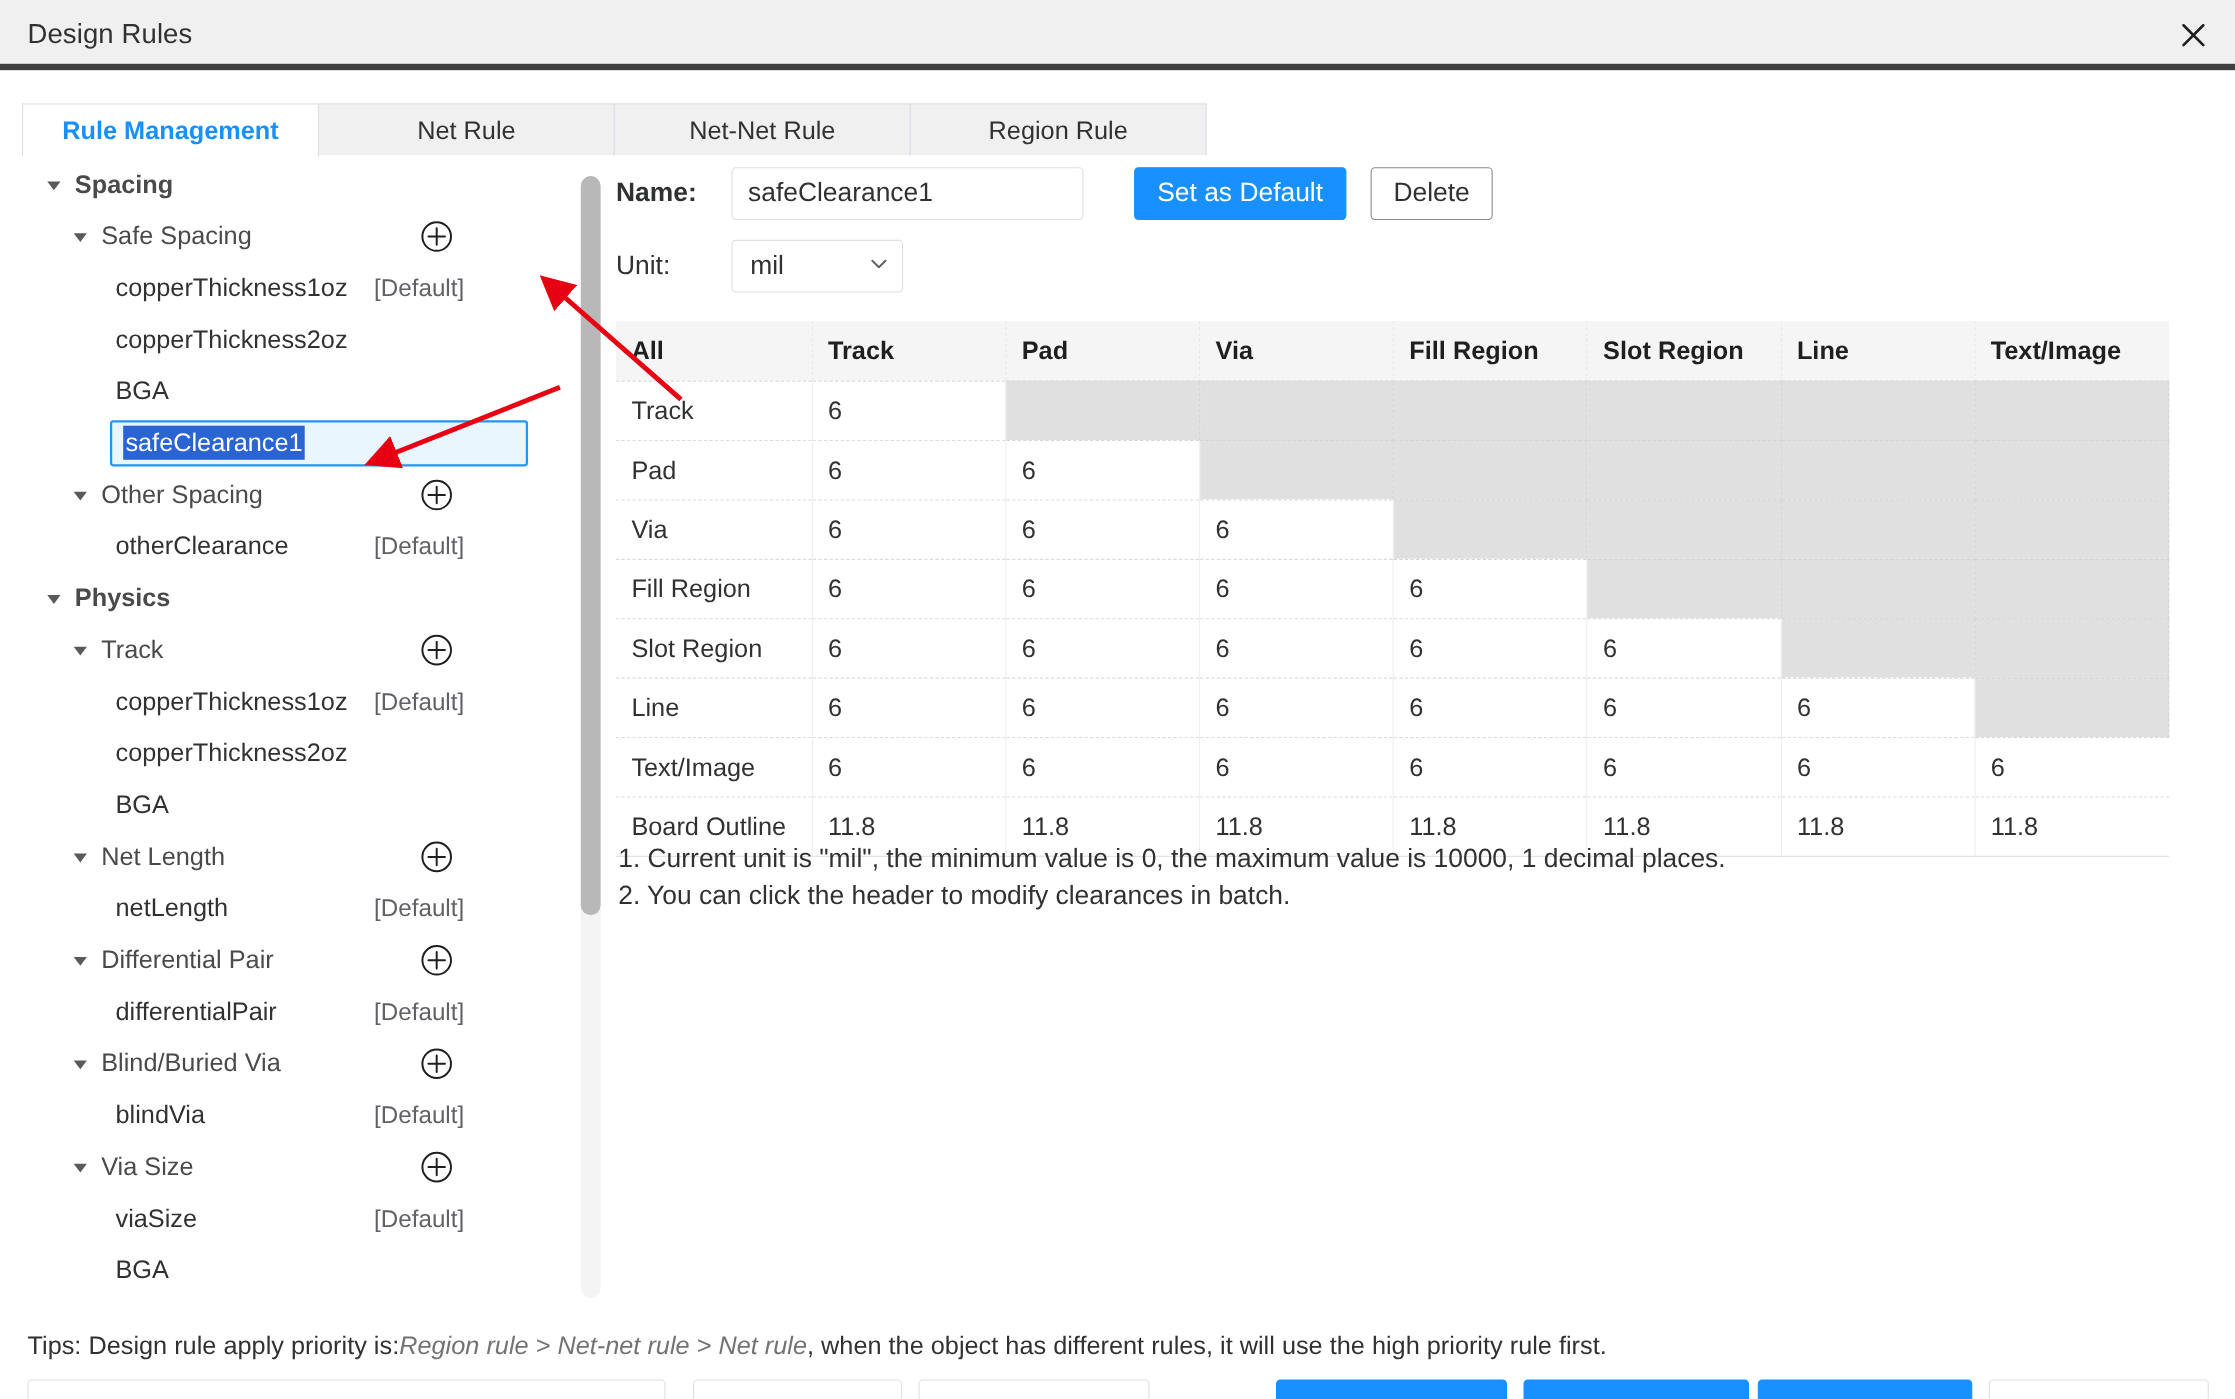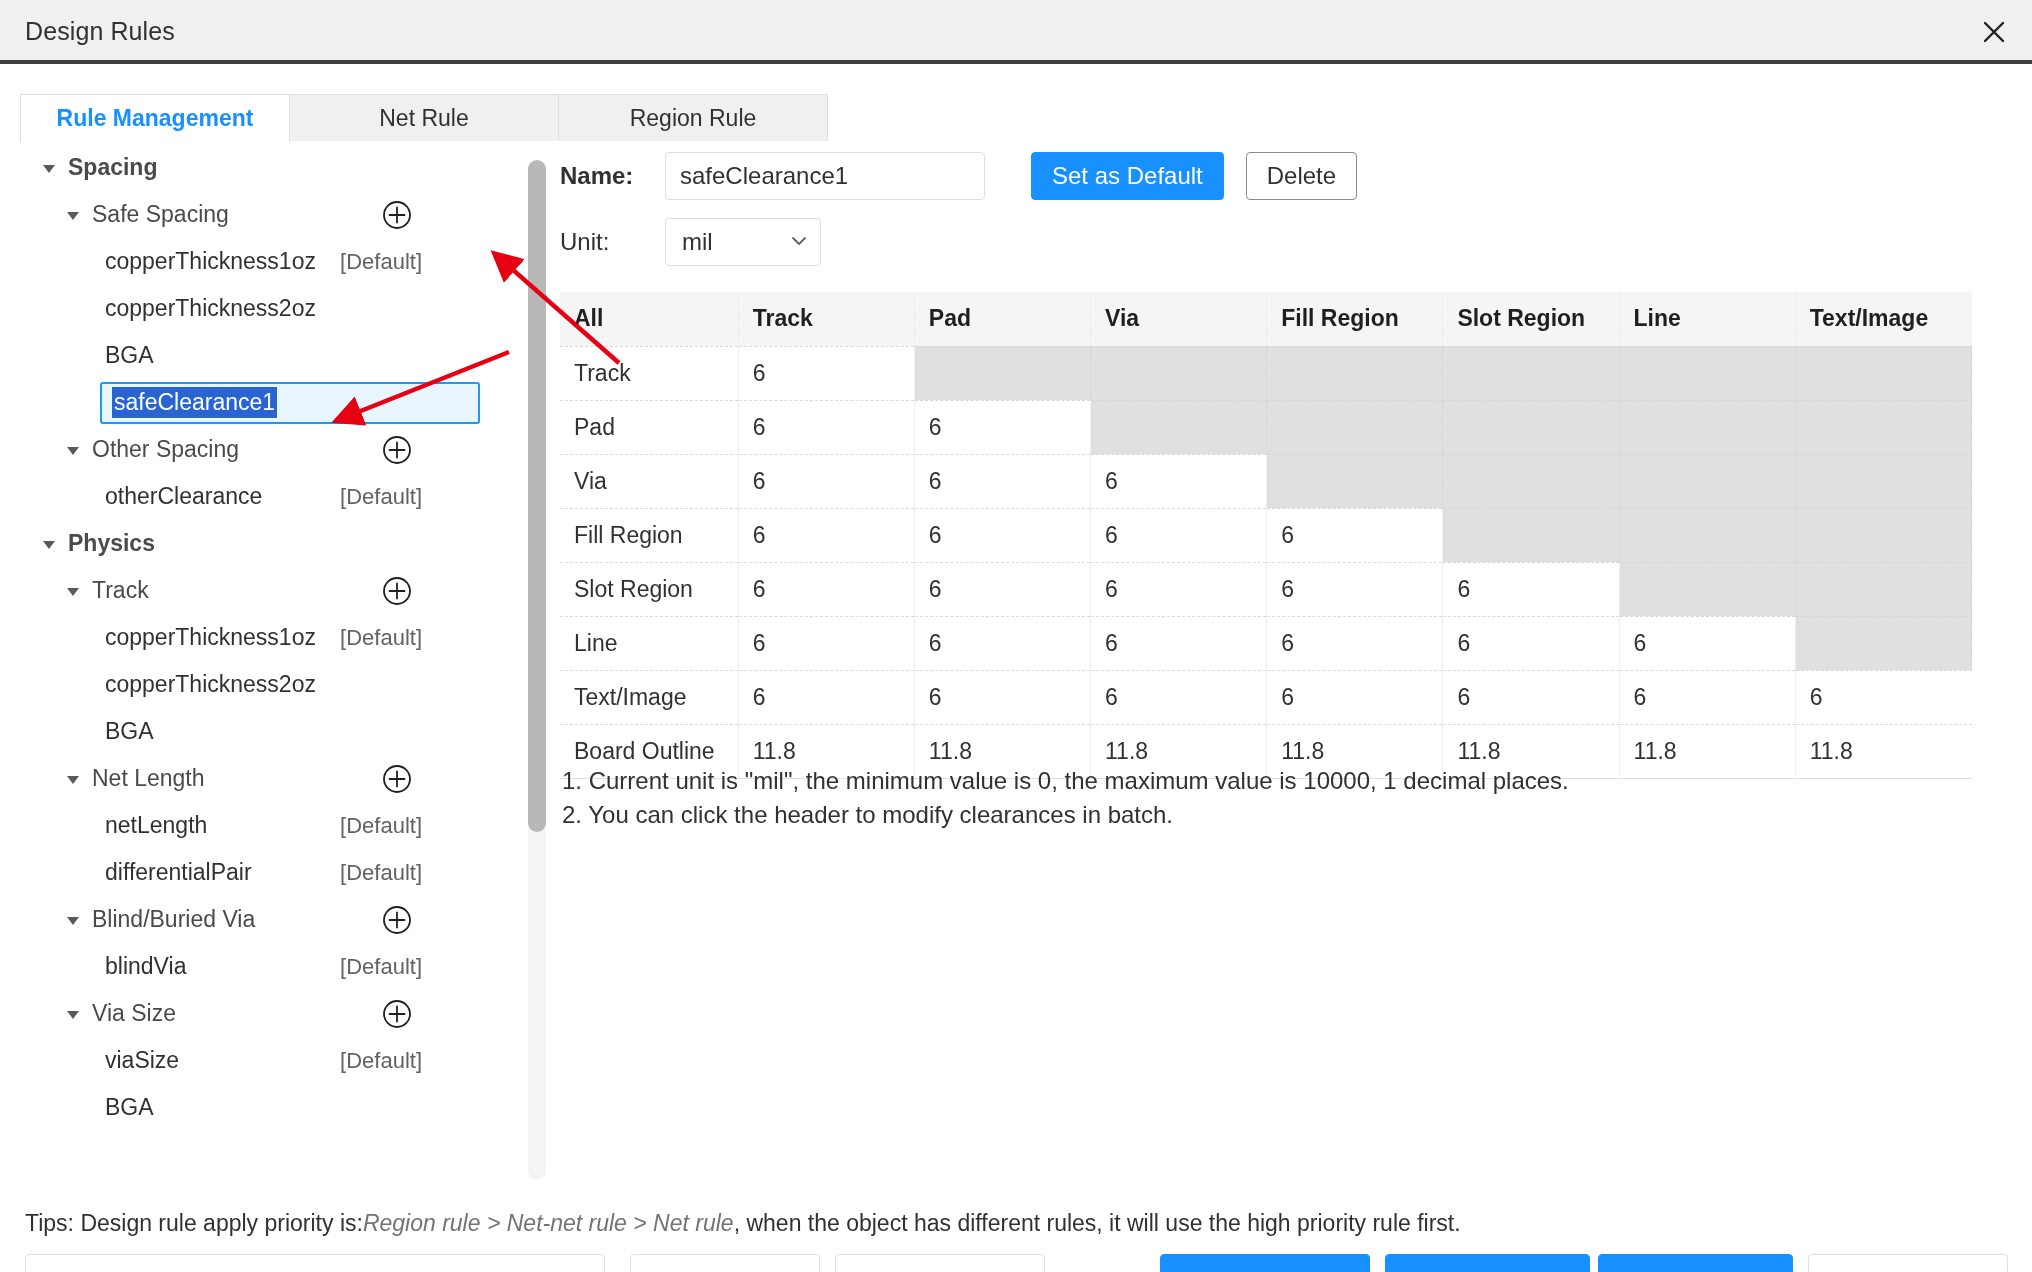--- a/index.html
+++ b/index.html
@@ -8,21 +8,21 @@
     overflow: hidden;
     background: #ffffff;
     font-family: "Liberation Sans", sans-serif;
   }
   * { box-sizing: border-box; }
 
   
   .titlebar {
     position: absolute; left: 0; top: 0; width: 2032px; height: 64px;
     background: #f0f0f0;
-    border-bottom: 4px solid #404040;
+    border-bottom: 6px solid #404040;
   }
   .titlebar .title {
     position: absolute; left: 25px; top: 17px;
     font-size: 25px; color: #303133; font-weight: 400;
     letter-spacing: 0.1px;
   }
   .close-btn {
     position: absolute; right: 16px; top: 10px;
     width: 44px; height: 44px;
     display: flex; align-items: center; justify-content: center;
@@ -265,20 +265,21 @@
         <path d="M4 4 L22 22 M22 4 L4 22" stroke="#1f1f1f" stroke-width="2.4" fill="none" stroke-linecap="round"></path>
       </svg>
     </span>
   </div>
 </div>
 
 <div class="tabbar">
   <div class="tabs" id="tabs-host">
       <div class="tab active">Rule Management</div>
       <div class="tab">Net Rule</div>
+      <div class="tab">Net-Net Rule</div>
       <div class="tab">Region Rule</div>
     </div>
   <div class="tab-underline"></div>
 </div>
 
 <div class="tree-panel" id="tree-host">
     <div class="tree-row indent-0 group">
       <span class="caret">
         <svg width="18" height="18" viewBox="0 0 18 18">
           <path d="M3 6 L15 6 L9 14 Z" fill="#5a5a5a"></path>
@@ -367,20 +368,32 @@
       </span>
       <span class="label">Net Length</span>
       <span class="plus"><svg width="30" height="30" viewBox="0 0 30 30">
           <circle cx="15" cy="15" r="13" fill="none" stroke="#1f1f1f" stroke-width="1.8"></circle>
           <path d="M15 7.5 L15 22.5 M7.5 15 L22.5 15" stroke="#1f1f1f" stroke-width="1.8" stroke-linecap="round"></path>
         </svg></span>
     </div>
     <div class="tree-row indent-2">
       <span class="label">netLength</span>
       <span class="default-tag">[Default]</span>
+    </div>
+    <div class="tree-row indent-1 group">
+      <span class="caret">
+        <svg width="18" height="18" viewBox="0 0 18 18">
+          <path d="M3 6 L15 6 L9 14 Z" fill="#5a5a5a"></path>
+        </svg>
+      </span>
+      <span class="label">Differential Pair</span>
+      <span class="plus"><svg width="30" height="30" viewBox="0 0 30 30">
+          <circle cx="15" cy="15" r="13" fill="none" stroke="#1f1f1f" stroke-width="1.8"></circle>
+          <path d="M15 7.5 L15 22.5 M7.5 15 L22.5 15" stroke="#1f1f1f" stroke-width="1.8" stroke-linecap="round"></path>
+        </svg></span>
     </div>
     <div class="tree-row indent-2">
       <span class="label">differentialPair</span>
       <span class="default-tag">[Default]</span>
     </div>
     <div class="tree-row indent-1 group">
       <span class="caret">
         <svg width="18" height="18" viewBox="0 0 18 18">
           <path d="M3 6 L15 6 L9 14 Z" fill="#5a5a5a"></path>
         </svg>

